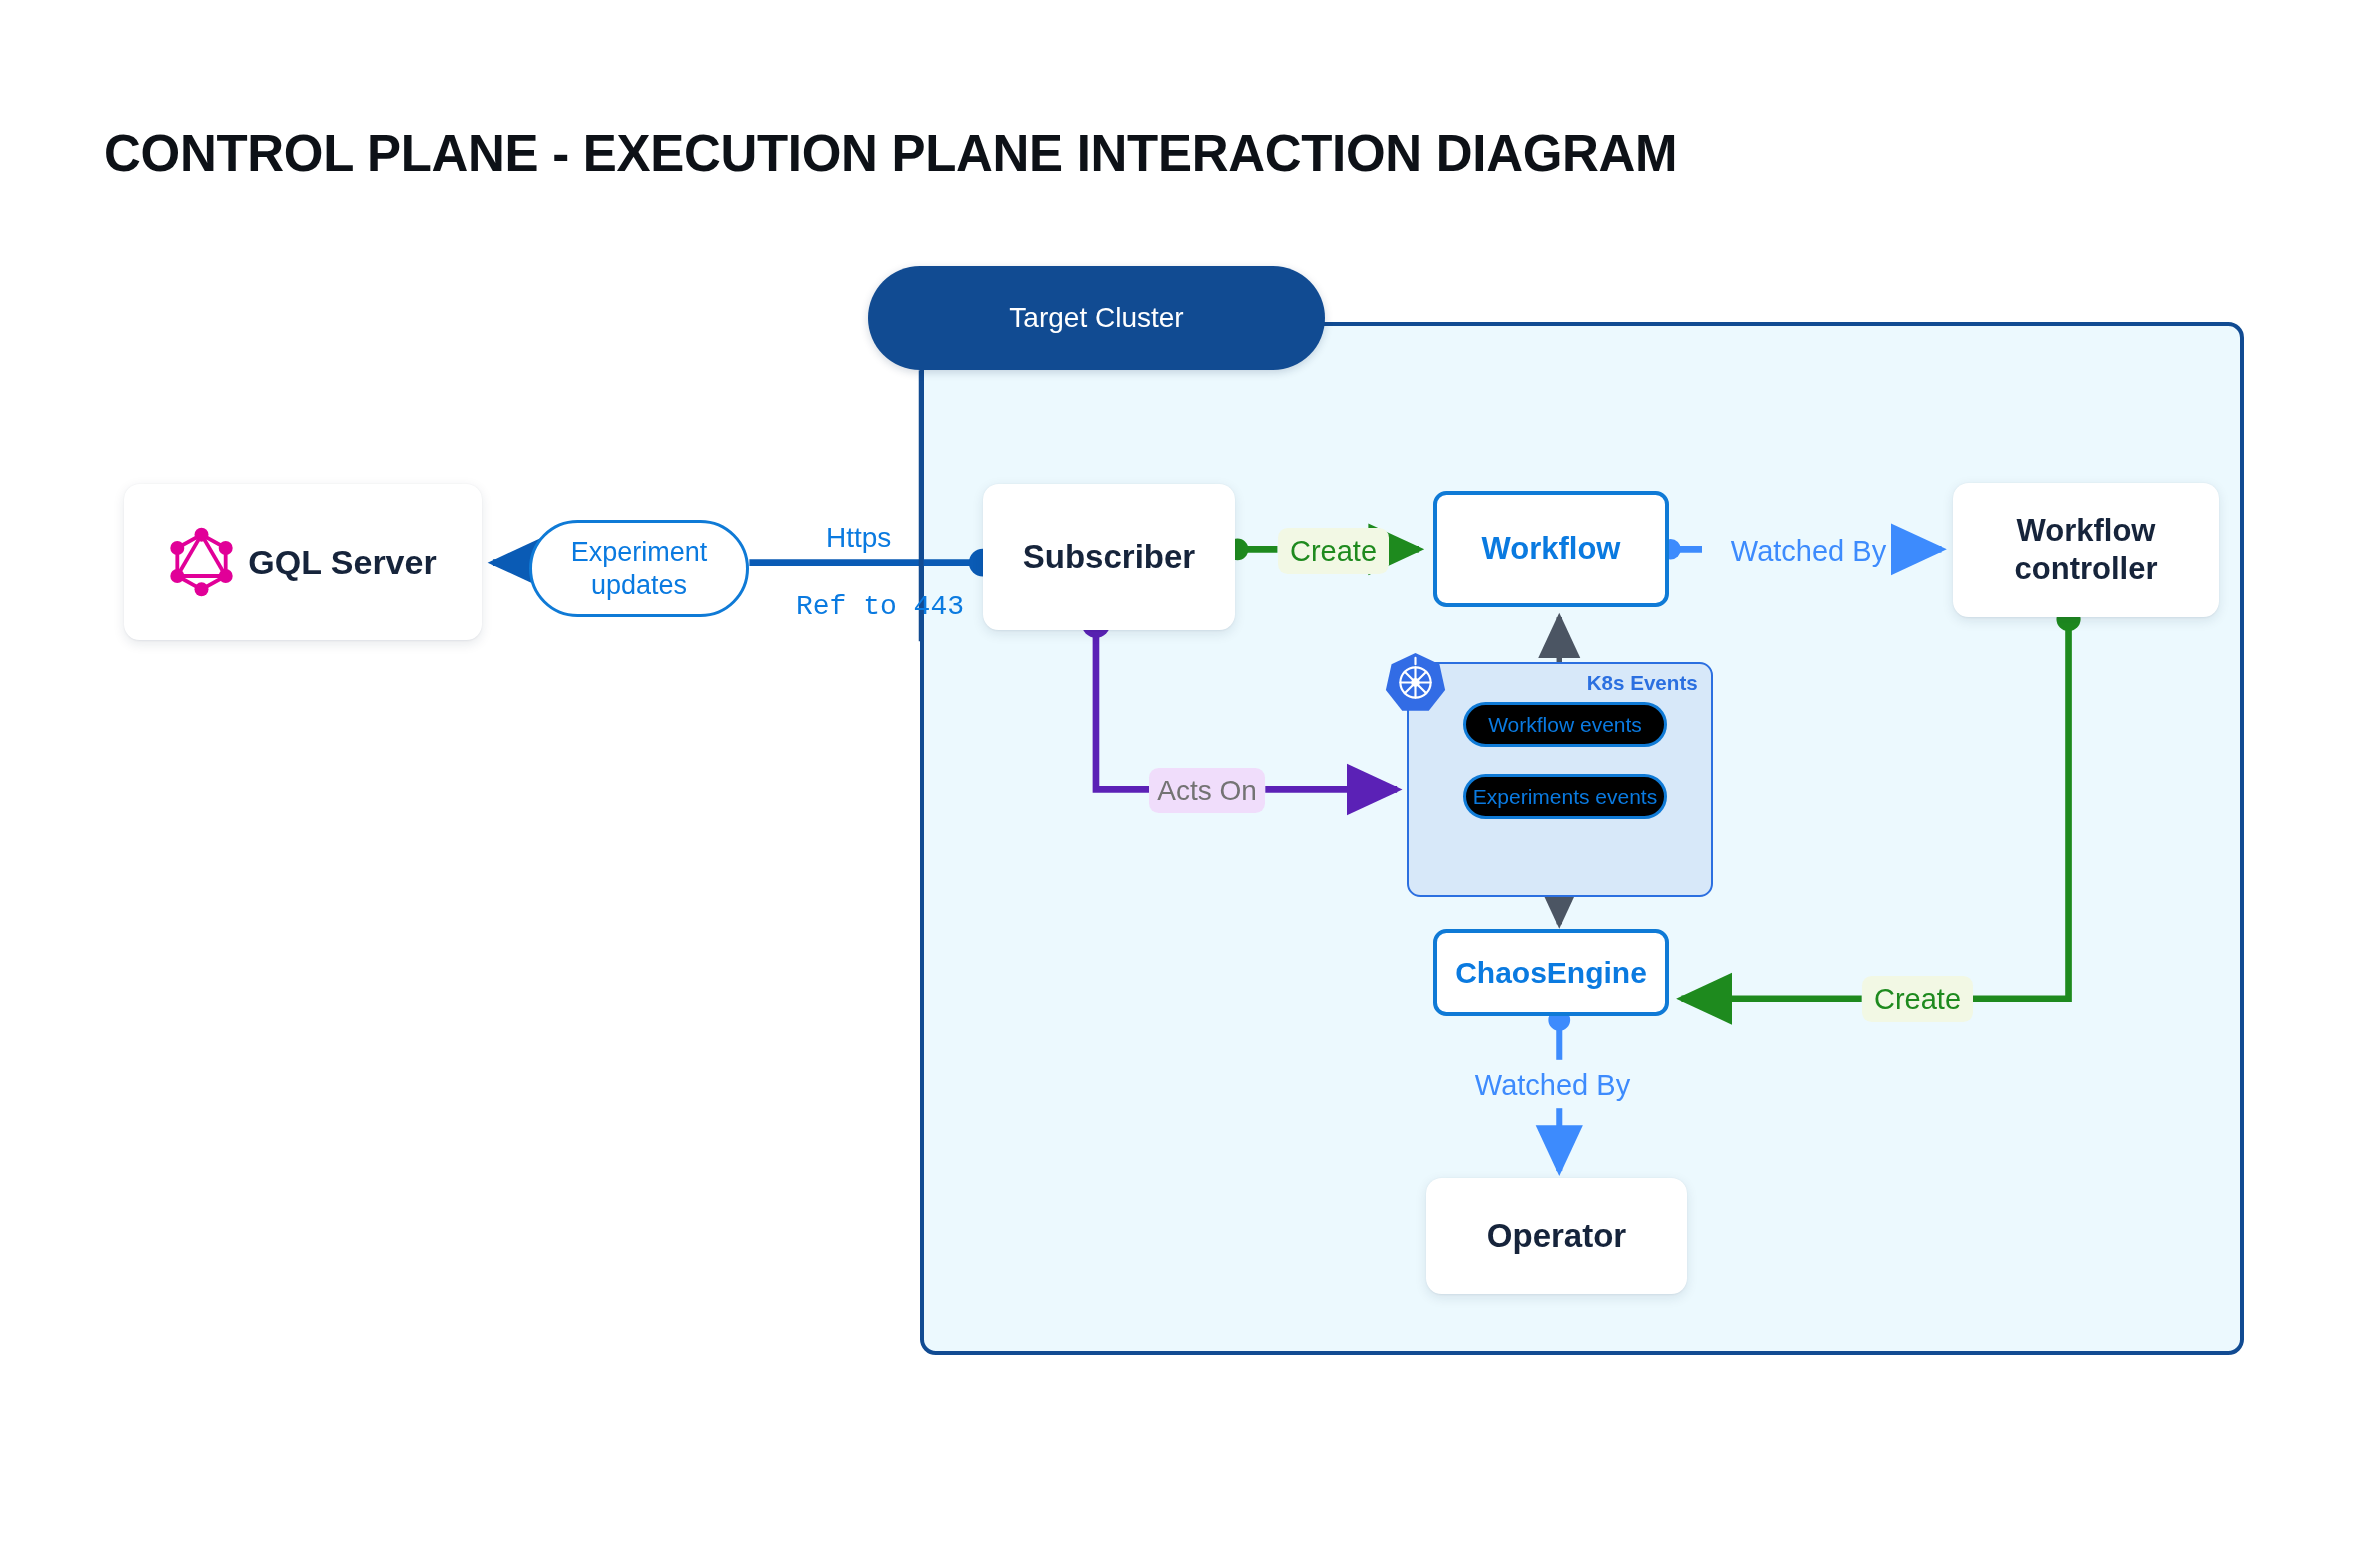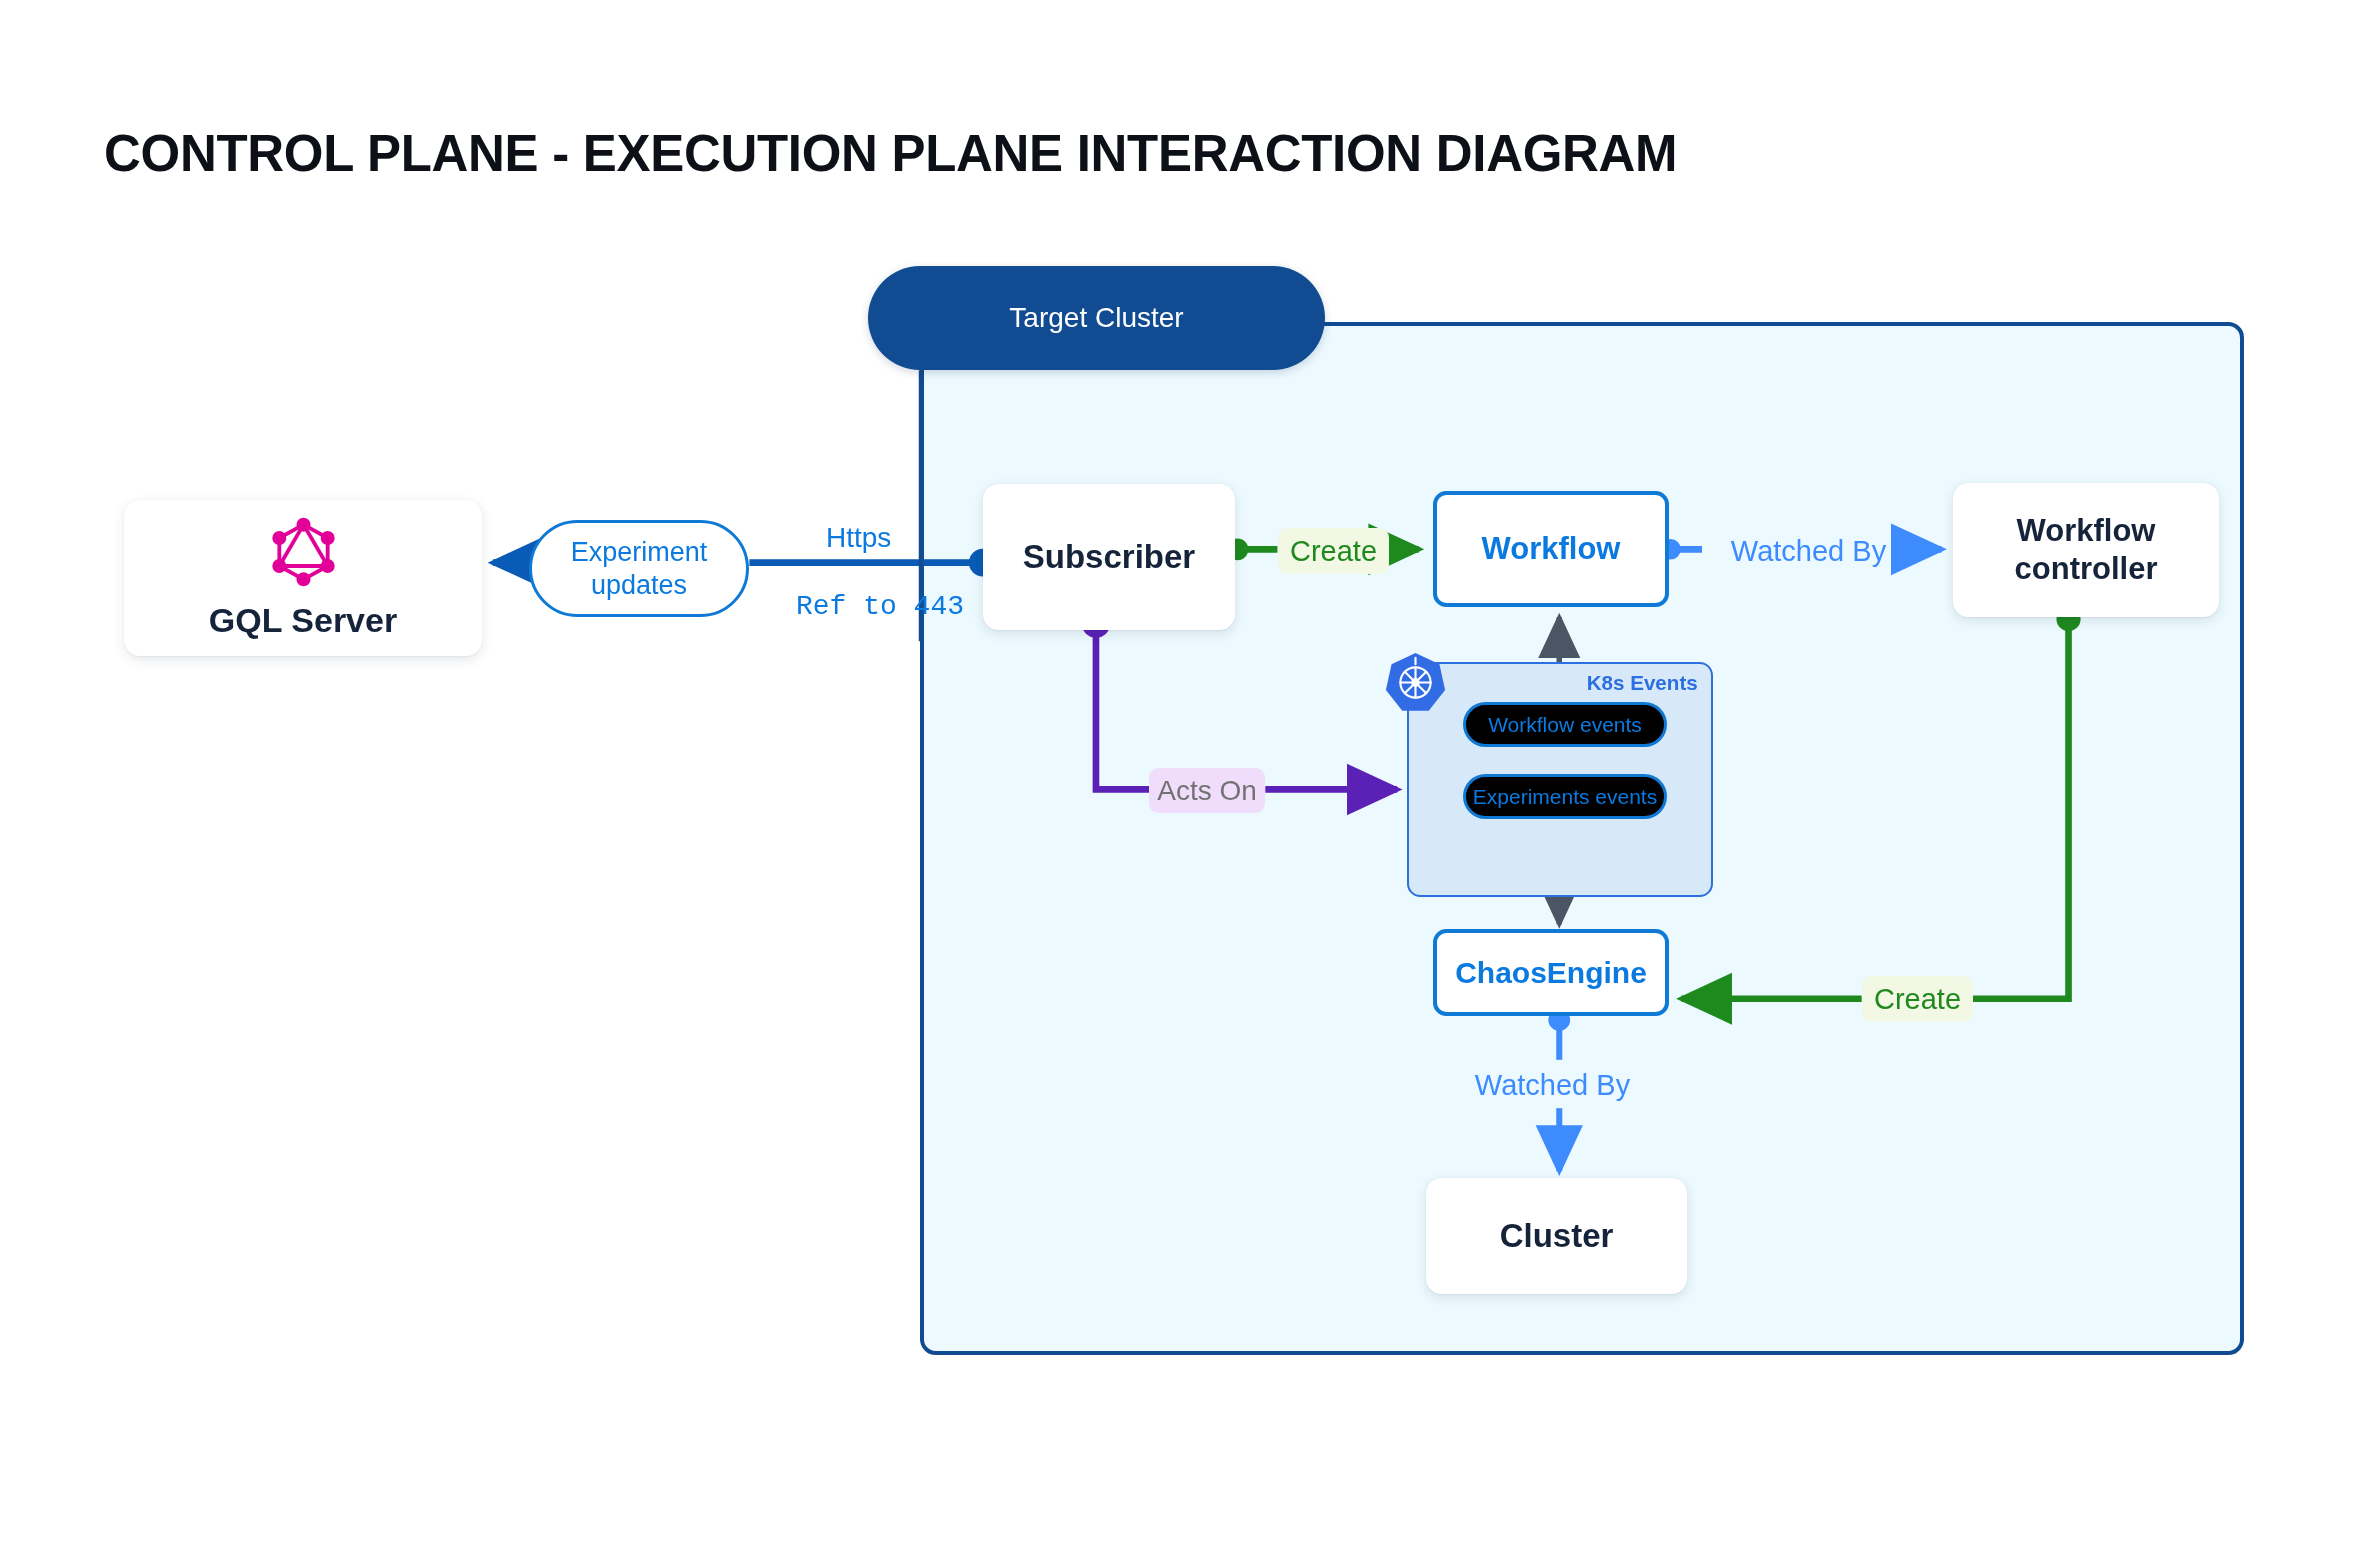--- a/index.html
+++ b/index.html
@@ -88,25 +88,24 @@
   .node.outlined {
     background: #ffffff;
     border: 4.2px solid #0f7ad6;
     border-radius: 13.3px;
     color: #0a7ae0;
     font-weight: 700;
     box-shadow: none;
   }
 
   #node-gql-server {
-    left: 124px; top: 500px;
+    left: 124px; top: 484px;
     width: 358px; height: 156px;
     font-size: 34px;
     gap: 14px;
-    flex-direction: column;
   }
   #gql-icon { width: 65px; height: 70px; flex: none; }
   #gql-label { white-space: nowrap; }
 
   #node-subscriber {
     left: 983px; top: 484px;
     width: 252px; height: 146px;
     font-size: 33px;
   }
   #node-workflow {
@@ -376,21 +375,21 @@
   <div class="node white" id="node-workflow-controller">
     <span style="white-space:pre-line;">Workflow
 controller</span>
   </div>
 
   <div class="node outlined" id="node-chaosengine">
     <span>ChaosEngine</span>
   </div>
 
   <div class="node white" id="node-operator">
-    <span>Cluster</span>
+    <span>Operator</span>
   </div>
 
   <div id="k8s-events-panel">
     <div id="k8s-events-title">K8s Events</div>
     <div class="k8s-pill" id="k8s-pill-workflow-events">
       <span>Workflow events</span>
     </div>
     <div class="k8s-pill" id="k8s-pill-experiments-events">
       <span>Experiments events</span>
     </div>

